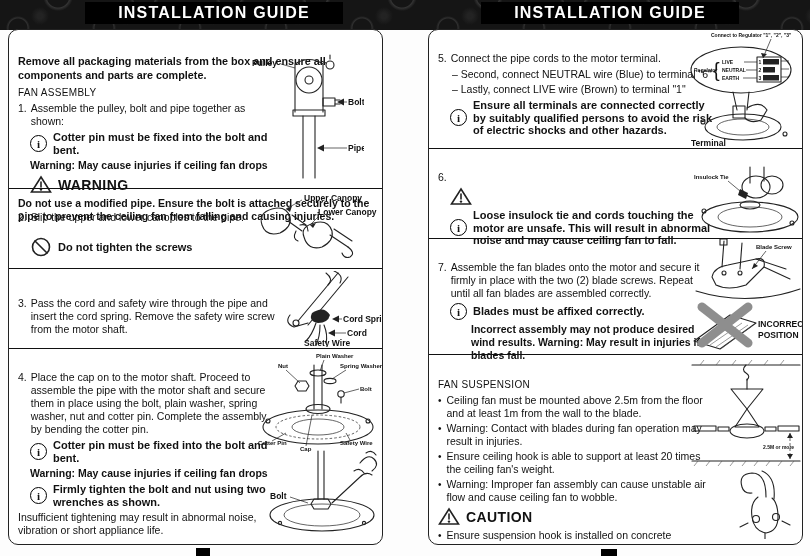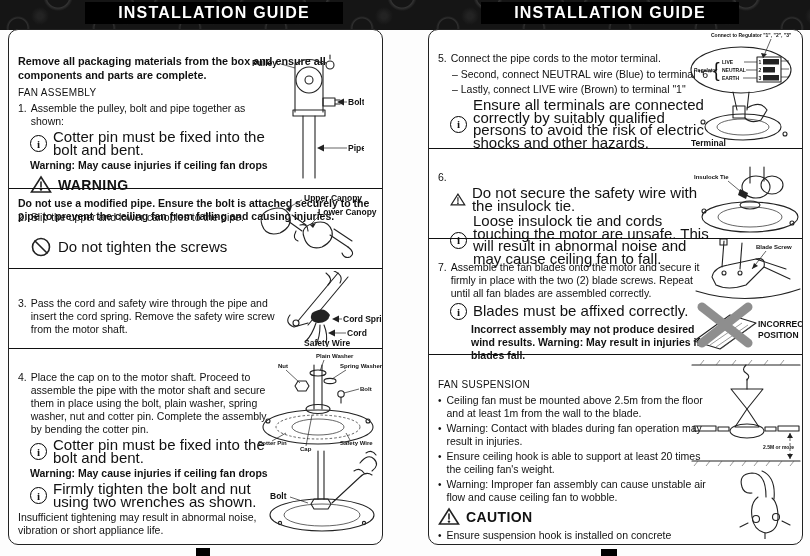--- a/index.html
+++ b/index.html
@@ -40,21 +40,21 @@
   .sec + .sec{border-top:1.8px solid #111;}
 
   
   .t{font-size:10.5px;line-height:13px;}
   .b{font-weight:700;}
   .intro{font-weight:700;font-size:10.8px;line-height:14px;margin:2px 0 5px 0;}
   .sec-title{font-weight:400;font-size:10px;letter-spacing:.3px;margin:2px 0 4px 0;}
   .step{display:flex;gap:4px;margin-bottom:3px;}
   .stepnum{font-weight:400;}
   .row{display:flex;align-items:center;gap:6px;margin:3px 0 3px 12px;}
-  .row .txt{font-weight:400;font-size:15px;line-height:12.5px;}
+  .row .txt{font-weight:700;font-size:11px;line-height:12.5px;}
   .warn-title{font-weight:700;font-size:14px;letter-spacing:.4px;}
   .para{margin:2px 0 3px 0;}
   .indent{margin-left:12px;}
   .sub{margin:2px 0 2px 14px;}
   .bullet{display:flex;gap:5px;margin:2px 0;}
   .bullet .dot{font-size:10px;line-height:13px;}
 
   
   .icon-info{
     flex:0 0 auto;width:15px;height:15px;border:1.9px solid #000;border-radius:50%;
@@ -312,21 +312,20 @@
   <div class="sec" style="height:90px;">
     <div class="step">
       <span class="t stepnum">6.</span>
     </div>
     <div class="row" style="width:262px;">
       <svg width="22" height="19" viewBox="0 0 22 19">
         <polygon class="ln2" points="11,2 20.5,17 1.5,17"></polygon>
         <line class="ln2" x1="11" y1="7" x2="11" y2="12"></line>
         <circle class="fill" cx="11" cy="14.6" r="1.2"></circle>
       </svg>
-      <span class="txt">Do not secure the safety wire with the insulock tie.</span>
     </div>
     <div class="row" style="width:268px;">
       <span class="icon-info">i</span>
       <span class="txt">Loose insulock tie and cords touching the motor are unsafe. This will result in abnormal noise and may cause ceiling fan to fall.</span>
     </div>
     <div class="ill" style="right:0px;top:16px;">
       <svg width="110" height="72" viewBox="0 0 110 72">
         <text class="slbl-s" x="2" y="14">Insulock Tie</text>
         <line class="thin" x1="36" y1="16" x2="48" y2="26"></line>
         <line class="ln" x1="58" y1="2" x2="58" y2="18"></line>

